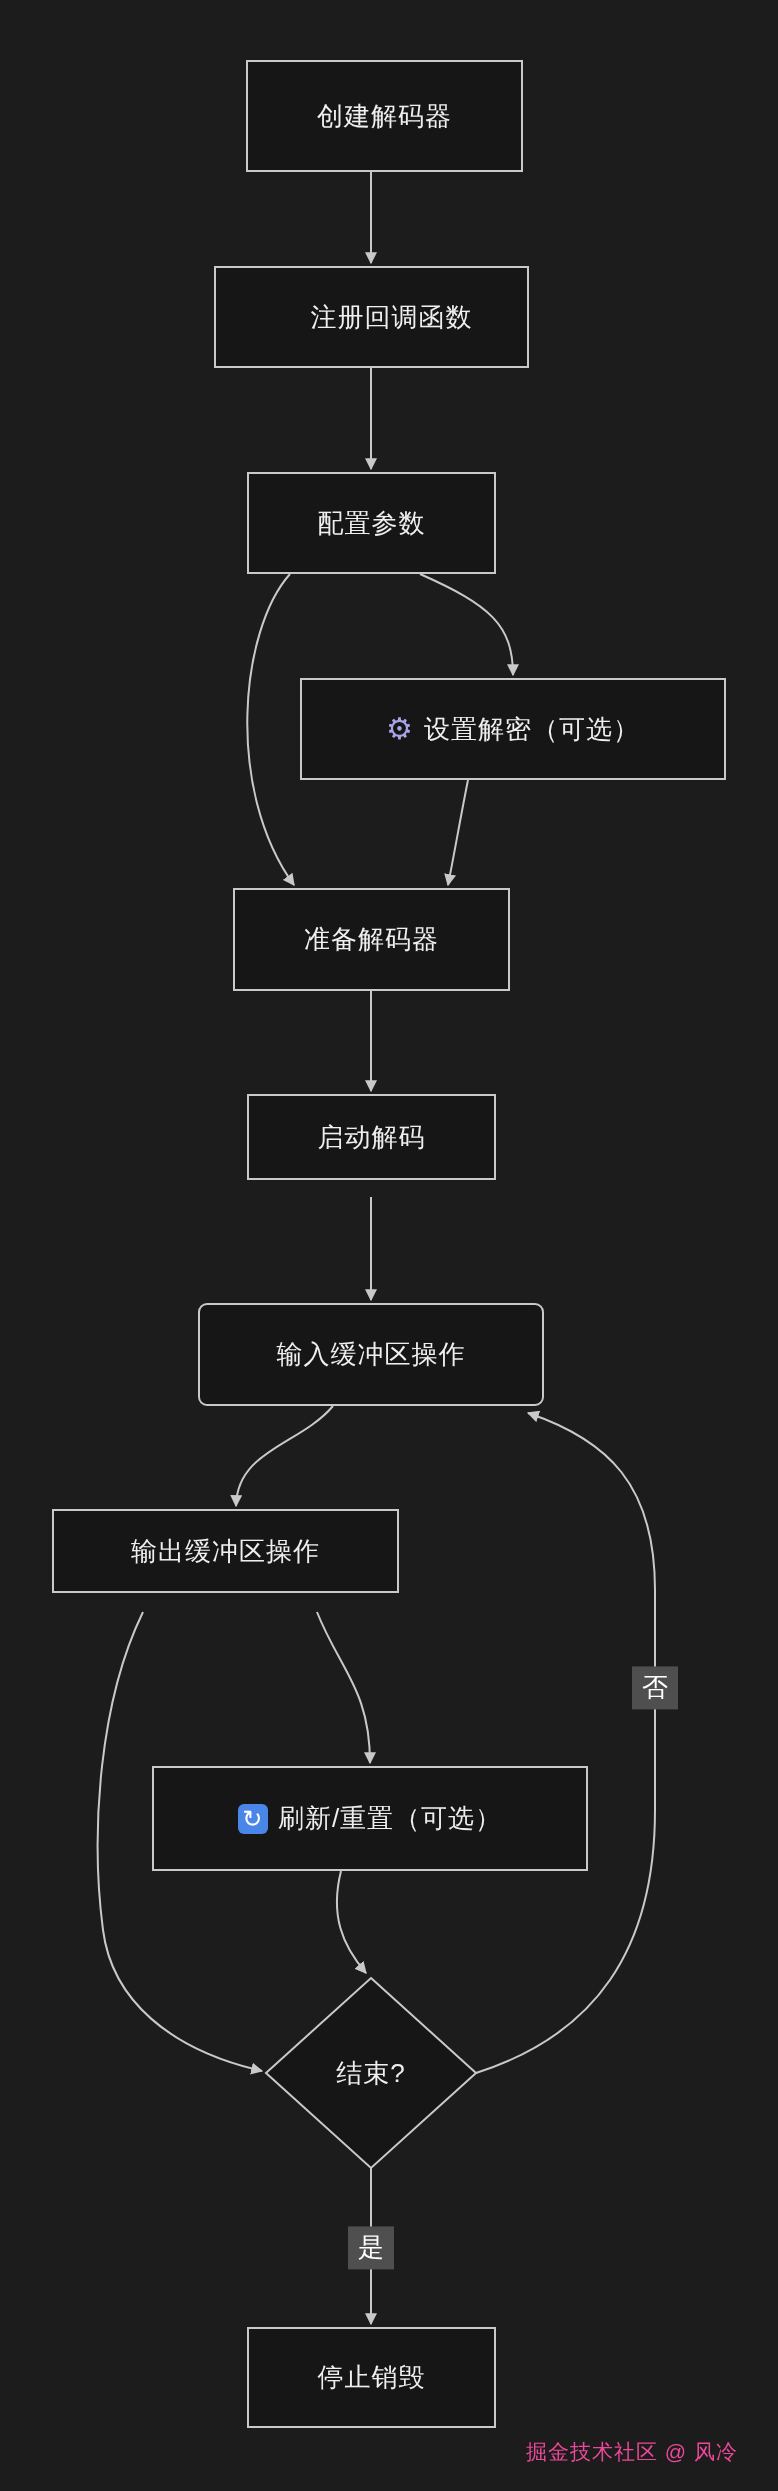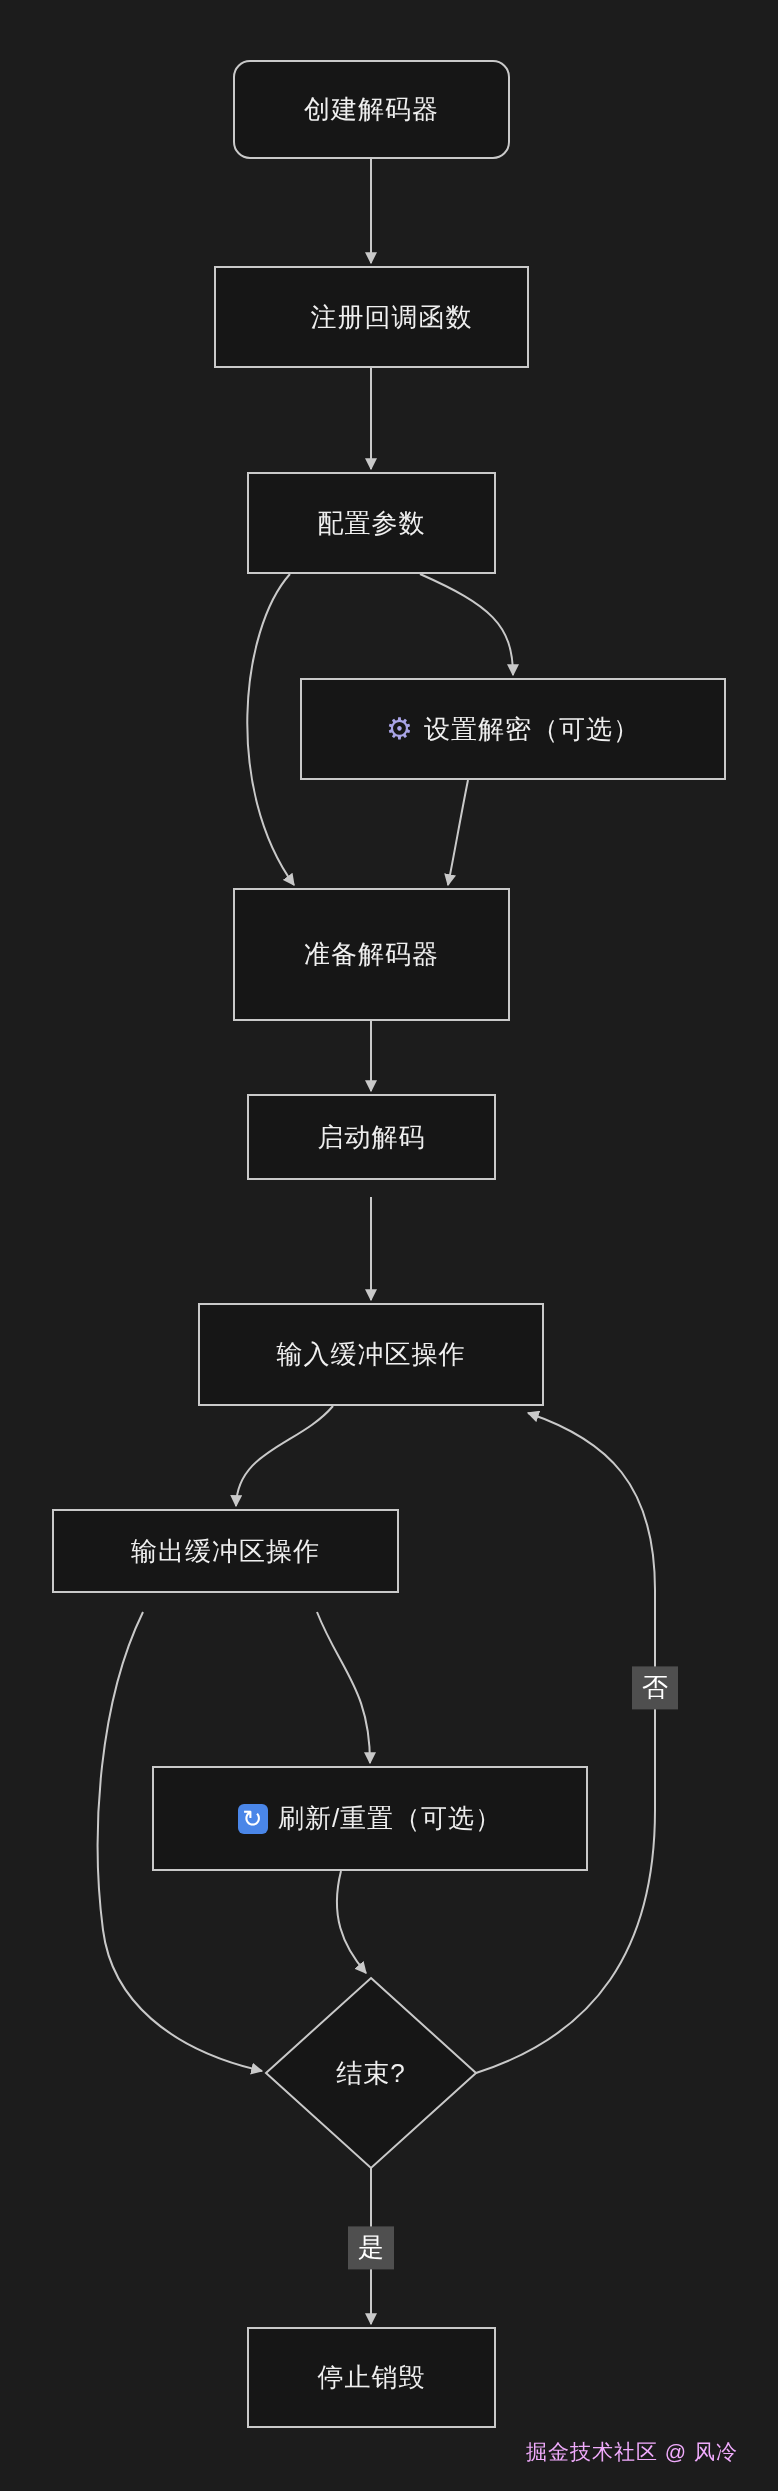--- a/index.html
+++ b/index.html
@@ -28,27 +28,27 @@
     align-items: center;
     justify-content: center;
     gap: 10px;
     border: 2px solid #c9c9c9;
     background: #161616;
     color: #efefef;
     font-size: 26px;
     letter-spacing: 1px;
     z-index: 2;
   }
-  #node-create   { left: 233px; top: 60px;   width: 277px; height: 99px; border-radius: 17px; }
+  #node-create   { left: 246px; top: 60px;   width: 277px; height: 112px; }
   #node-register { left: 214px; top: 266px;  width: 315px; height: 102px; padding-left: 40px; }
   #node-config   { left: 247px; top: 472px;  width: 249px; height: 102px; align-items: center; }
   #node-decrypt  { left: 300px; top: 678px;  width: 426px; height: 102px; }
-  #node-prepare  { left: 233px; top: 888px;  width: 277px; height: 133px; }
+  #node-prepare  { left: 233px; top: 888px;  width: 277px; height: 103px; }
   #node-start    { left: 247px; top: 1094px; width: 249px; height: 86px; }
-  #node-input    { left: 198px; top: 1303px; width: 346px; height: 103px; }
+  #node-input    { left: 198px; top: 1303px; width: 346px; height: 103px; border-radius: 9px; }
   #node-output   { left: 52px;  top: 1509px; width: 347px; height: 84px; font-family: Liberation Serif, serif; }
   #node-flush    { left: 152px; top: 1766px; width: 436px; height: 105px; }
   #node-stop     { left: 247px; top: 2327px; width: 249px; height: 101px; }
   #node-end-label {
     left: 266px; top: 1978px; width: 210px; height: 190px;
     border: none; background: transparent;
   }
   .gear-icon {
     color: #a9a4e6;
     font-size: 30px;
@@ -74,21 +74,21 @@
     padding: 6px 10px;
     z-index: 3;
     line-height: 1.2;
   }
   #badge-no  { left: 655px; top: 1688px; }
   #badge-yes { left: 371px; top: 2248px; }
   #watermark {
     position: absolute;
     right: 40px;
     top: 2438px;
-    color: #f0abfc;
+    color: #ec4899;
     font-size: 21px;
     z-index: 2;
     letter-spacing: 1px;
   }
 </style>
 </head>
 <body>
 
 <div id="canvas">
 

